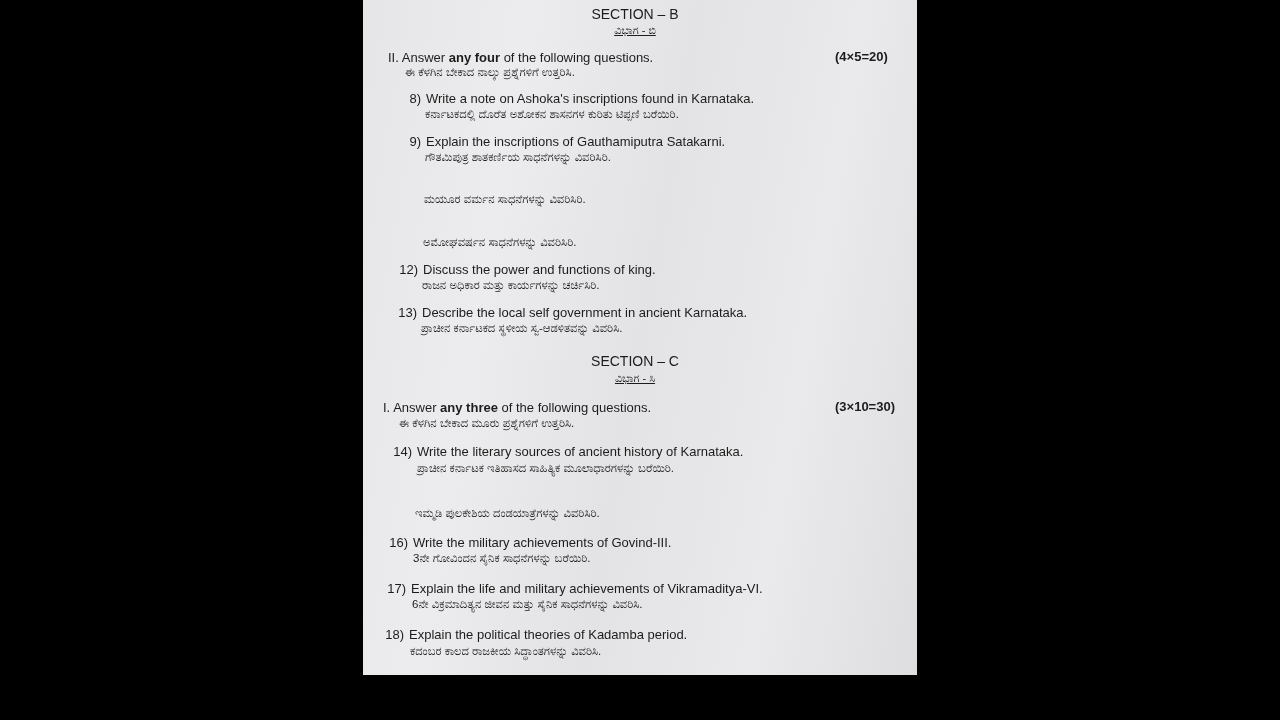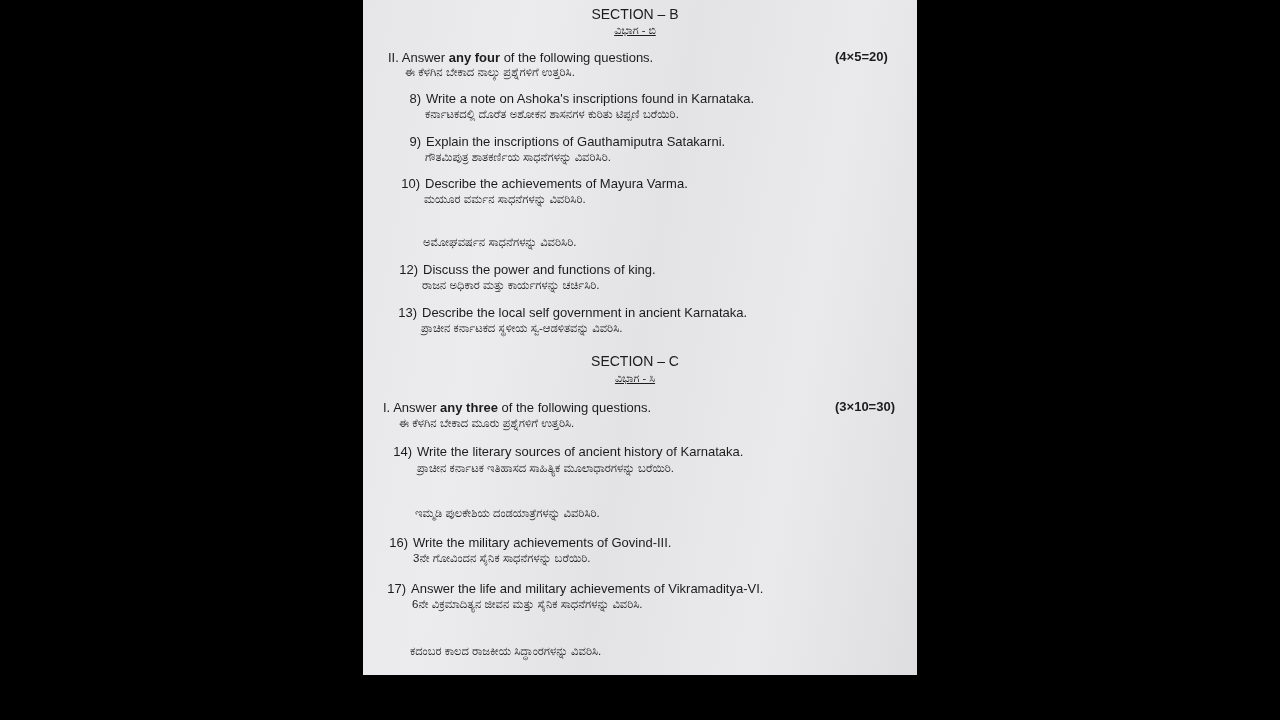--- a/index.html
+++ b/index.html
@@ -43,23 +43,20 @@
   <div class="abs q" style="left:32px; top:91px;">
     <span class="qnum">8)</span><span>Write a note on Ashoka's inscriptions found in Karnataka.</span>
   </div>
   <div class="abs kn" style="left:62px; top:108px;">ಕರ್ನಾಟಕದಲ್ಲಿ ದೊರೆತ ಅಶೋಕನ ಶಾಸನಗಳ ಕುರಿತು ಟಿಪ್ಪಣಿ ಬರೆಯಿರಿ.</div>
 
   <div class="abs q" style="left:32px; top:134px;">
     <span class="qnum">9)</span><span>Explain the inscriptions of Gauthamiputra Satakarni.</span>
   </div>
   <div class="abs kn" style="left:62px; top:151px;">ಗೌತಮಿಪುತ್ರ ಶಾತಕರ್ಣಿಯ ಸಾಧನೆಗಳನ್ನು ವಿವರಿಸಿರಿ.</div>
 
-  <div class="abs q" style="left:31px; top:176px;">
-    <span class="qnum">10)</span><span>Describe the achievements of Mayura Varma.</span>
-  </div>
   <div class="abs kn" style="left:61px; top:193px;">ಮಯೂರ ವರ್ಮನ ಸಾಧನೆಗಳನ್ನು ವಿವರಿಸಿರಿ.</div>
 
   <div class="abs kn" style="left:60px; top:236px;">ಅಮೋಘವರ್ಷನ ಸಾಧನೆಗಳನ್ನು ವಿವರಿಸಿರಿ.</div>
 
   <div class="abs q" style="left:29px; top:262px;">
     <span class="qnum">12)</span><span>Discuss the power and functions of king.</span>
   </div>
   <div class="abs kn" style="left:59px; top:279px;">ರಾಜನ ಅಧಿಕಾರ ಮತ್ತು ಕಾರ್ಯಗಳನ್ನು ಚರ್ಚಿಸಿರಿ.</div>
 
   <div class="abs q" style="left:28px; top:305px;">
@@ -83,20 +80,23 @@
   <div class="abs kn" style="left:54px; top:462px;">ಪ್ರಾಚೀನ ಕರ್ನಾಟಕ ಇತಿಹಾಸದ ಸಾಹಿತ್ಯಿಕ ಮೂಲಾಧಾರಗಳನ್ನು ಬರೆಯಿರಿ.</div>
 
   <div class="abs kn" style="left:52px; top:507px;">ಇಮ್ಮಡಿ ಪುಲಕೇಶಿಯ ದಂಡಯಾತ್ರೆಗಳನ್ನು ವಿವರಿಸಿರಿ.</div>
 
   <div class="abs q" style="left:19px; top:535px;">
     <span class="qnum">16)</span><span>Write the military achievements of Govind-III.</span>
   </div>
   <div class="abs kn" style="left:50px; top:552px;">3ನೇ ಗೋವಿಂದನ ಸೈನಿಕ ಸಾಧನೆಗಳನ್ನು ಬರೆಯಿರಿ.</div>
 
   <div class="abs q" style="left:17px; top:581px;">
-    <span class="qnum">17)</span><span>Answer the life and military achievements of Vikramaditya-VI.</span>
+    <span class="qnum">17)</span><span>Explain the life and military achievements of Vikramaditya-VI.</span>
   </div>
   <div class="abs kn" style="left:49px; top:598px;">6ನೇ ವಿಕ್ರಮಾದಿತ್ಯನ ಜೀವನ ಮತ್ತು ಸೈನಿಕ ಸಾಧನೆಗಳನ್ನು ವಿವರಿಸಿ.</div>
 
-  <div class="abs kn" style="left:47px; top:645px;">ಕದಂಬರ ಕಾಲದ ರಾಜಕೀಯ ಸಿದ್ಧಾಂರಗಳನ್ನು ವಿವರಿಸಿ.</div>
+  <div class="abs q" style="left:15px; top:627px;">
+    <span class="qnum">18)</span><span>Explain the political theories of Kadamba period.</span>
+  </div>
+  <div class="abs kn" style="left:47px; top:645px;">ಕದಂಬರ ಕಾಲದ ರಾಜಕೀಯ ಸಿದ್ಧಾಂತಗಳನ್ನು ವಿವರಿಸಿ.</div>
 
   <div class="rule"></div>
 </div>
 
 </body></html>

